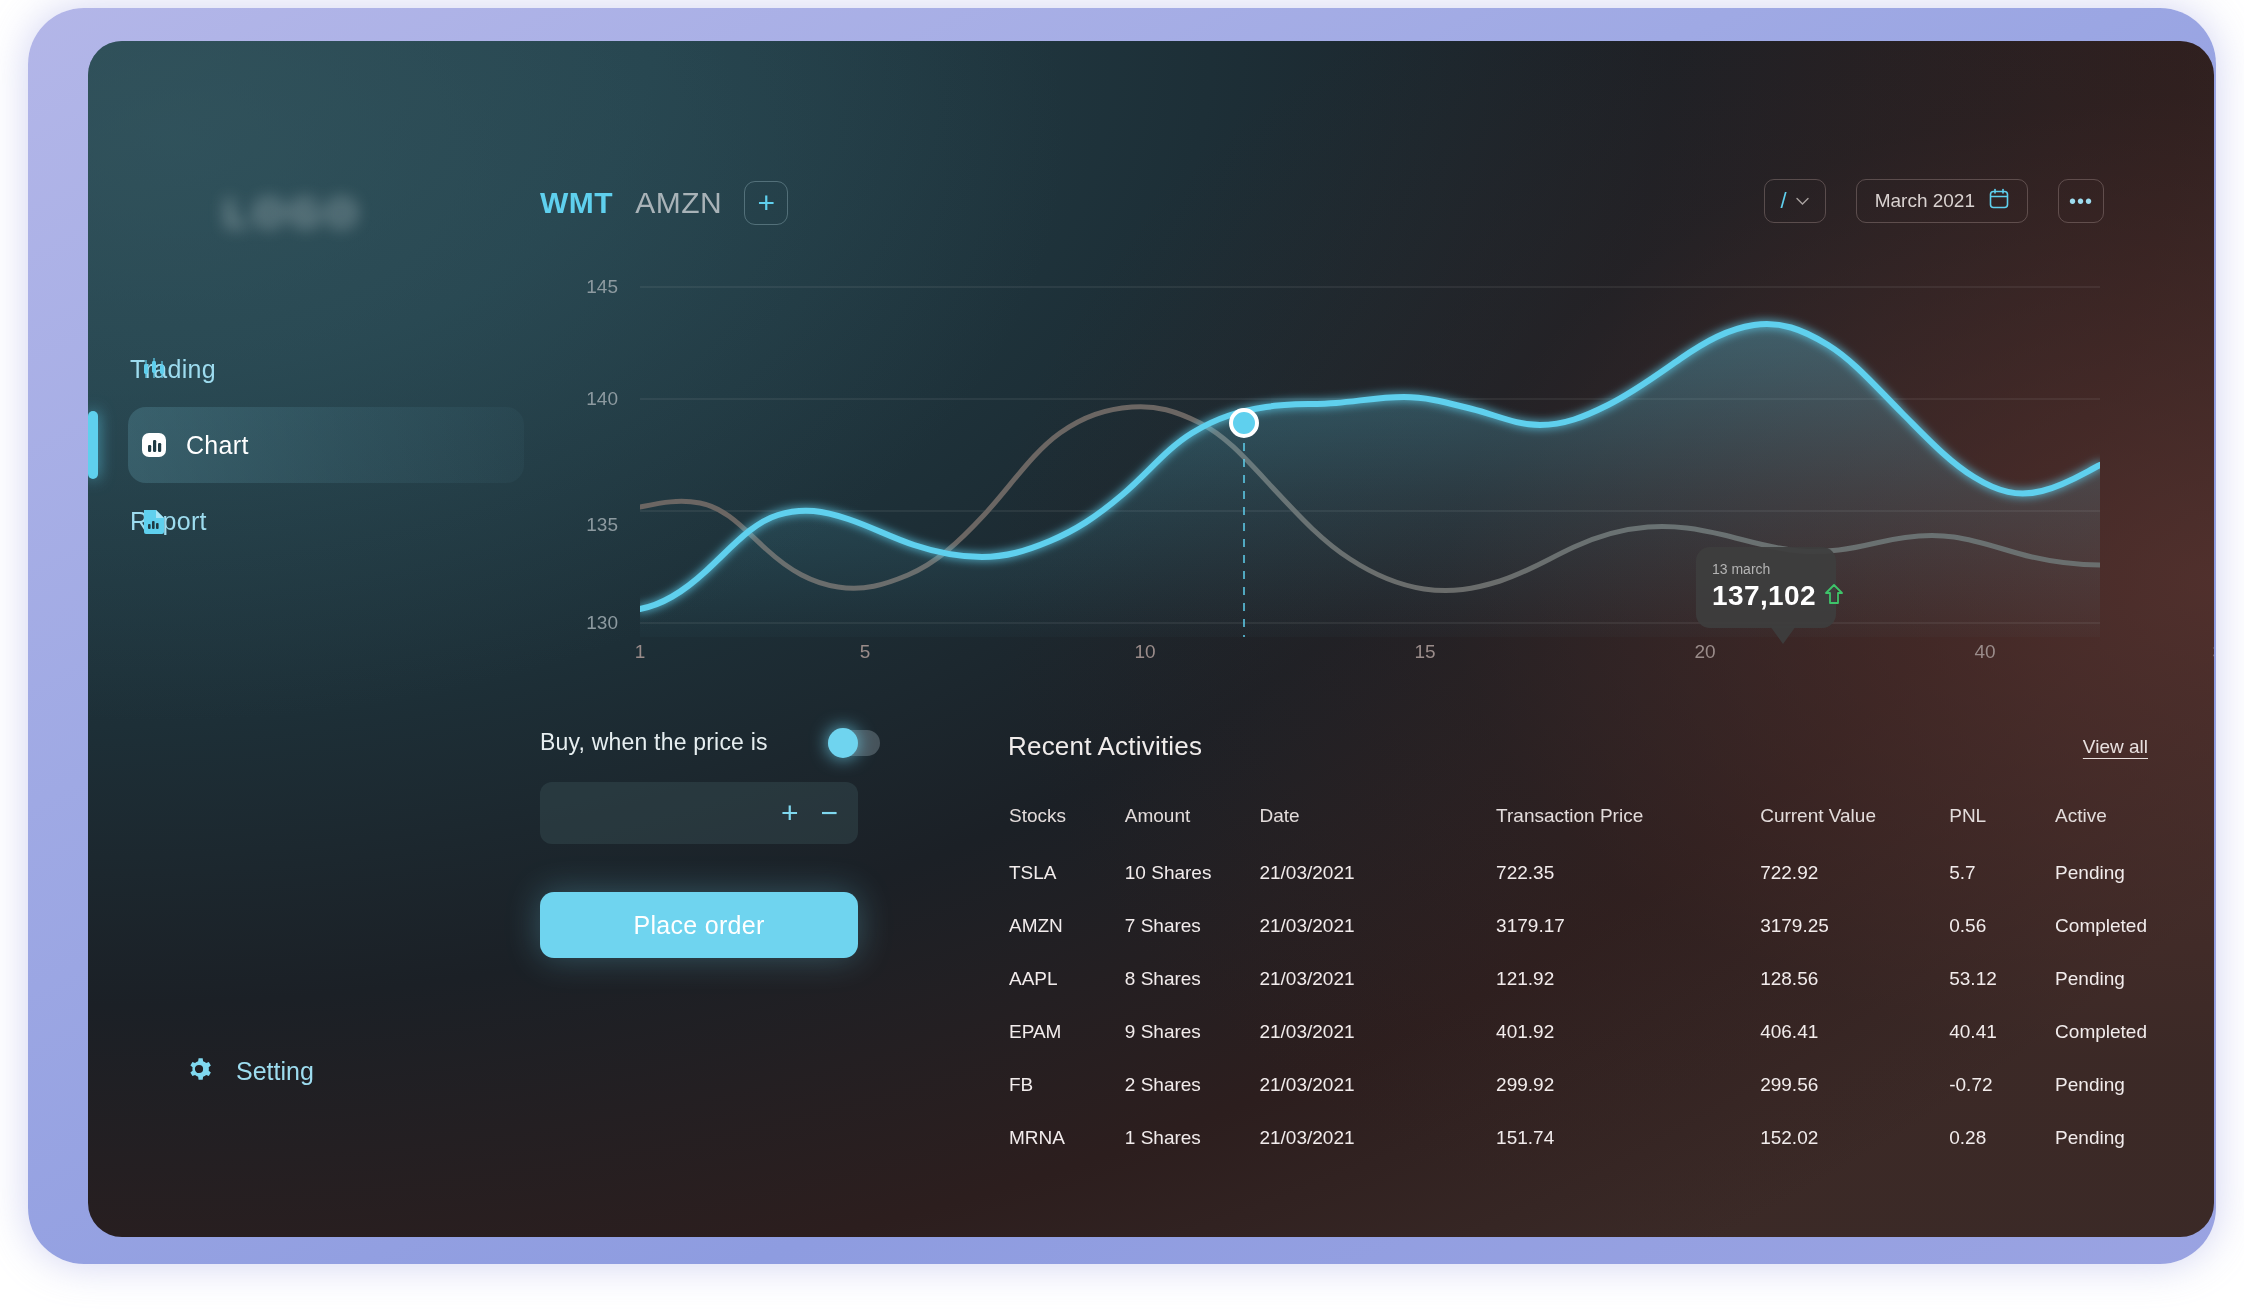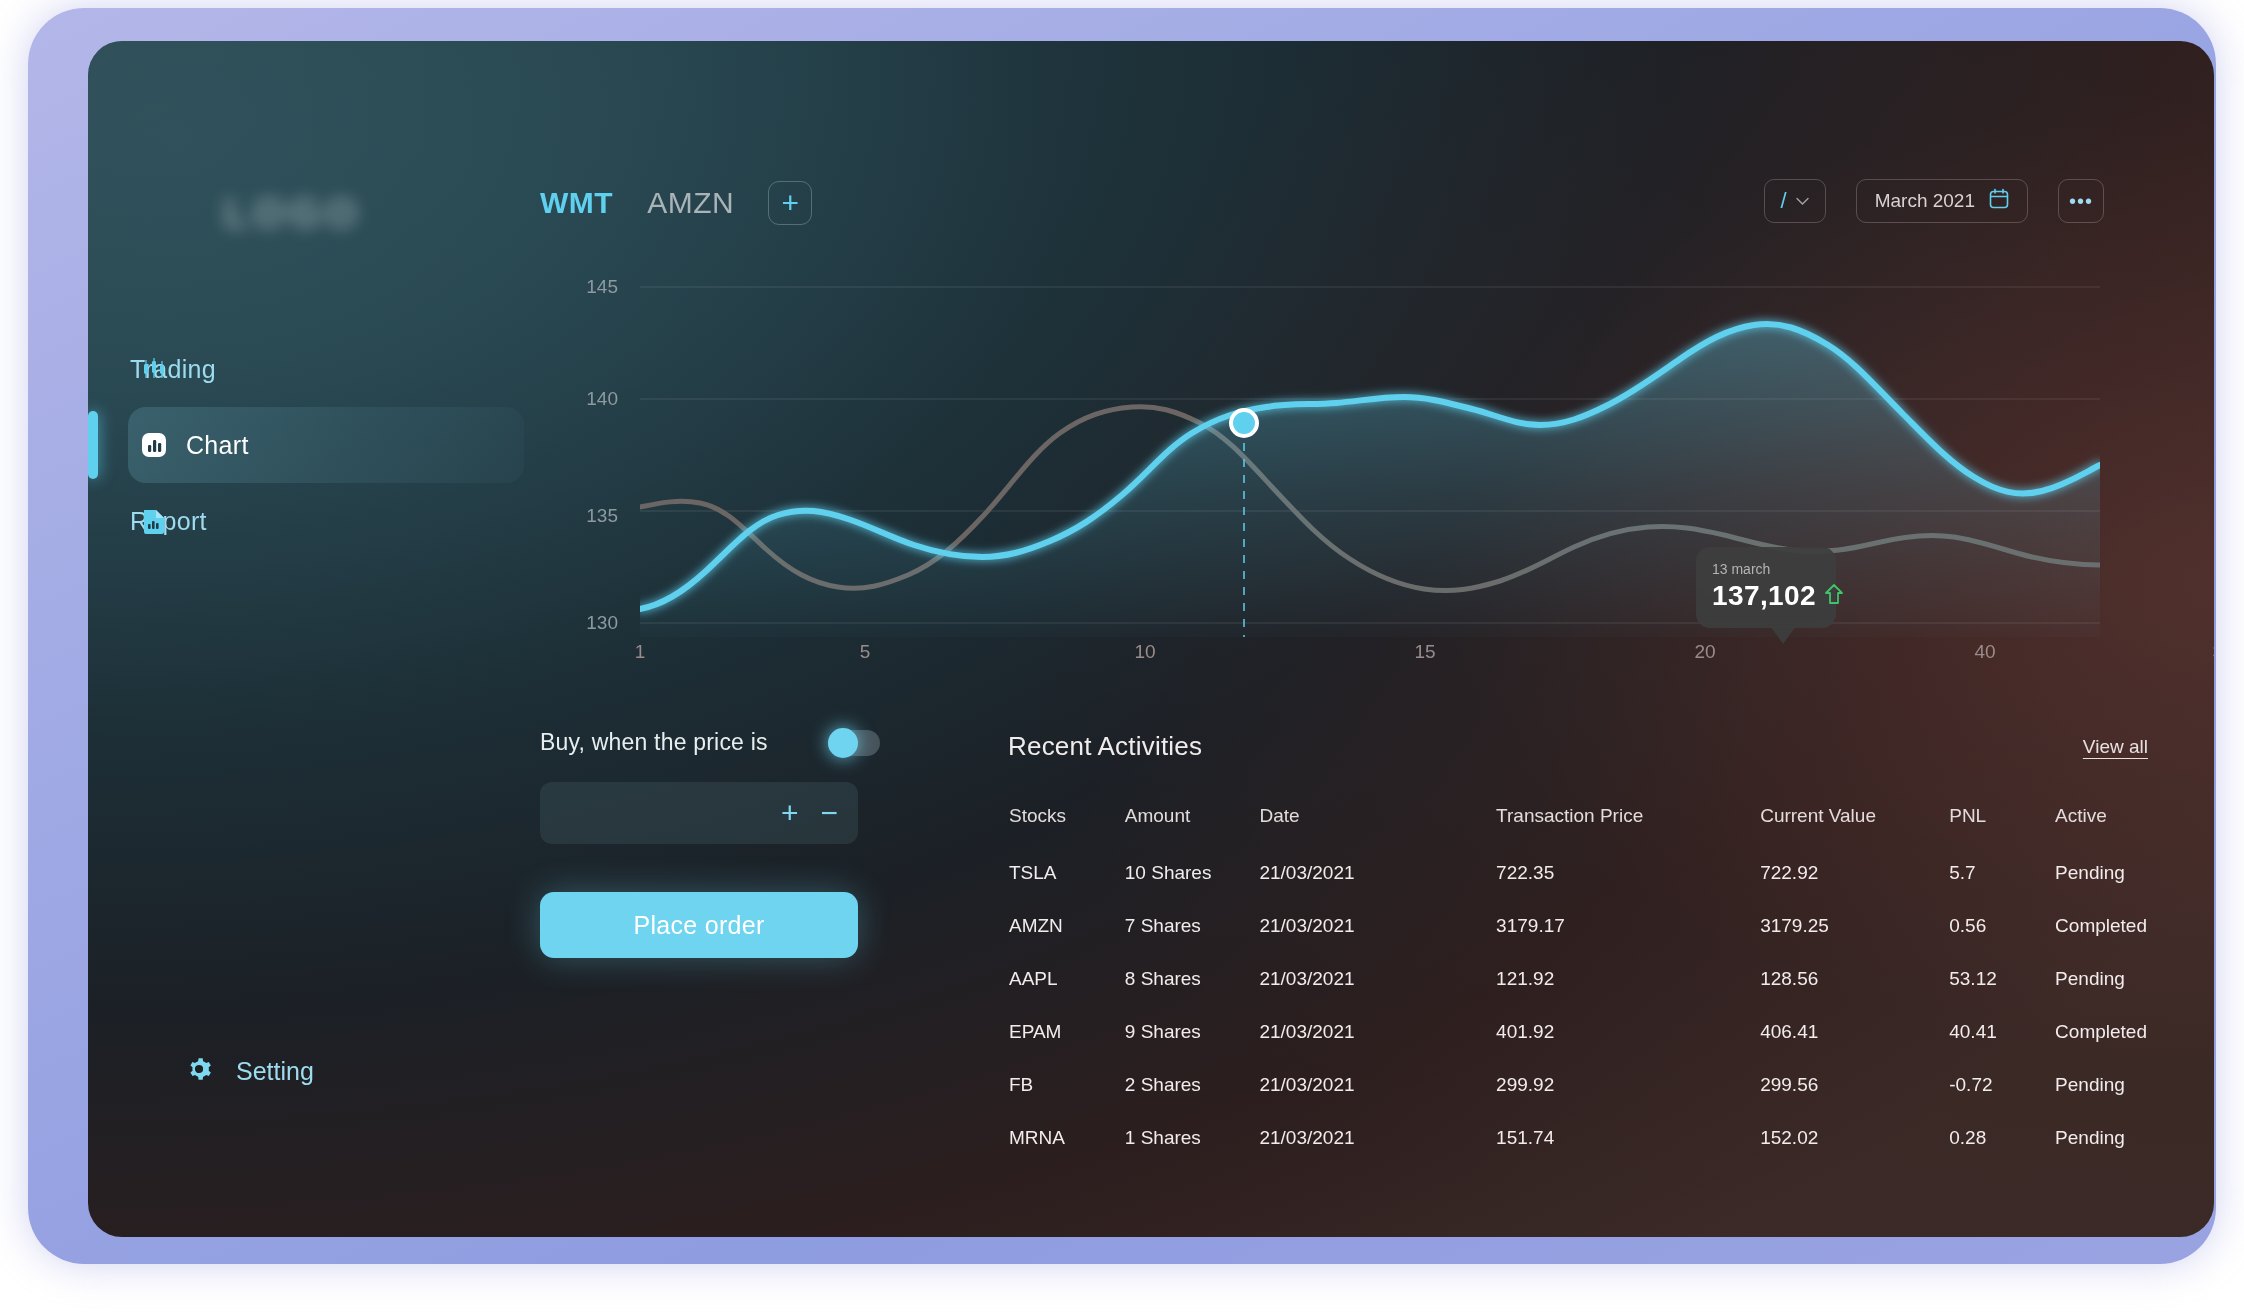--- a/index.html
+++ b/index.html
@@ -113,21 +113,21 @@
   }
   .setting-item .label { font-size: 25px; color: #9ddcef; }
 
   
   .ticker-tabs {
     position: absolute;
     left: 452px;
     top: 140px;
     display: flex;
     align-items: center;
-    gap: 34px;
+    gap: 22px;
     z-index: 6;
   }
   .ticker {
     font-size: 30px;
     letter-spacing: .5px;
     cursor: pointer;
   }
   .ticker.active { color: #5fd0ee; font-weight: 700; }
   .ticker.inactive { color: #a9b3b8; font-weight: 400; }
   .add-ticker {
@@ -429,21 +429,21 @@
         </span>
       </div>
 
       <div class="ctrl ctrl-more">•••</div>
     </div>
 
     <div class="chart-wrap">
       <div class="y-labels">
         <div class="y-label" style="top:50px">145</div>
         <div class="y-label" style="top:162px">140</div>
-        <div class="y-label" style="top:279px">135</div>
+        <div class="y-label" style="top:288px">135</div>
         <div class="y-label" style="top:386px">130</div>
       </div>
 
       <div class="plot">
         <svg width="1460" height="400" viewBox="0 0 1460 400">
           <defs>
             <linearGradient id="areaFill" x1="0" y1="0" x2="0" y2="1">
               <stop offset="0%" stop-color="#5fd0ee" stop-opacity="0.34"></stop>
               <stop offset="55%" stop-color="#5fd0ee" stop-opacity="0.14"></stop>
               <stop offset="100%" stop-color="#5fd0ee" stop-opacity="0.02"></stop>

